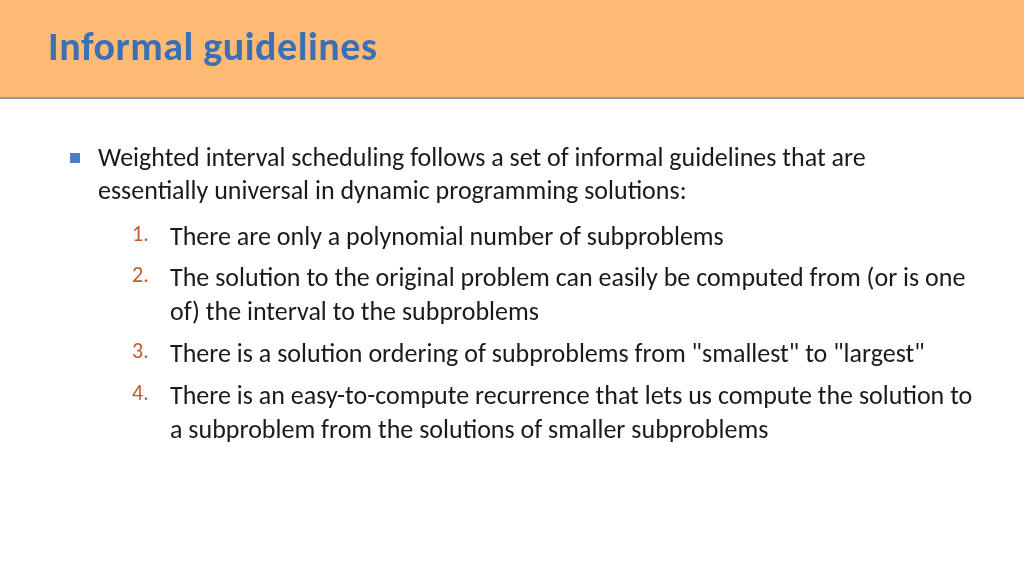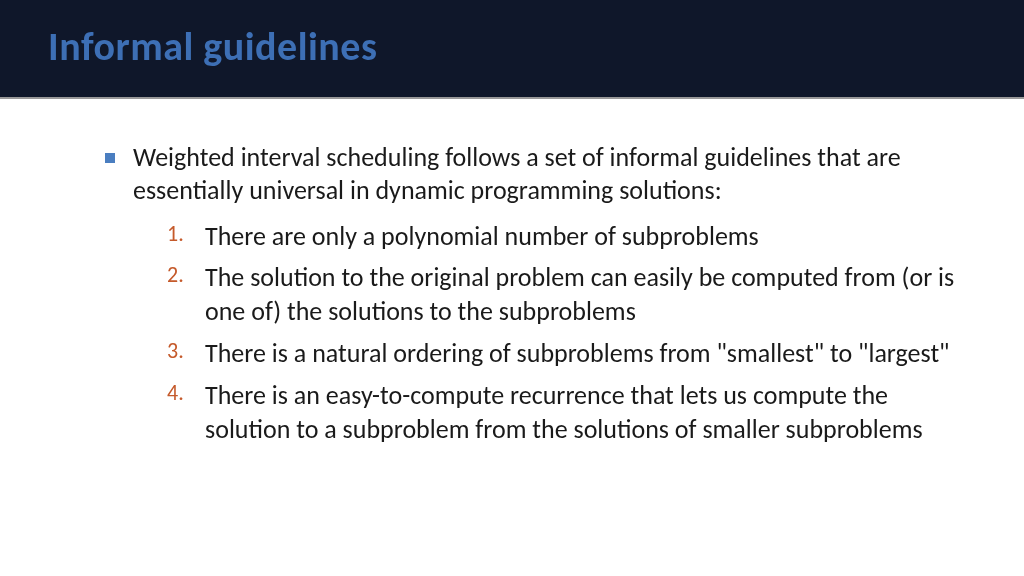--- a/index.html
+++ b/index.html
@@ -8,33 +8,32 @@
       box-sizing: border-box;
     }
     body {
       width: 1024px;
       height: 576px;
       font-family: Calibri, 'Segoe UI', Arial, sans-serif;
       background: #ffffff;
       overflow: hidden;
     }
     .title-bar {
-      background: #0f172a;
+      background: #fdba74;
       padding: 22px 0 26px 48px;
       border-bottom: 2px solid #999999;
     }
     .title-text {
       color: #3d6fb5;
       font-size: 40px;
       font-weight: bold;
       letter-spacing: 0.5px;
     }
     .content {
       padding: 42px 50px 0 70px;
-      margin-left: 35px;
     }
     .bullet-item {
       display: flex;
       align-items: flex-start;
       margin-bottom: 12px;
     }
     .bullet-marker {
       width: 10px;
       height: 10px;
       background: #4a7ec0;
@@ -83,24 +82,24 @@
     <div class="bullet-text">Weighted interval scheduling follows a set of informal guidelines that are essentially universal in dynamic programming solutions:</div>
   </div>
 
   <div class="numbered-list">
     <div class="numbered-item">
       <div class="number-marker">1.</div>
       <div class="numbered-text">There are only a polynomial number of subproblems</div>
     </div>
     <div class="numbered-item">
       <div class="number-marker">2.</div>
-      <div class="numbered-text">The solution to the original problem can easily be computed from (or is one of) the solutions to the subproblems</div>
+      <div class="numbered-text">The solution to the original problem can easily be computed from (or is one of) the interval to the subproblems</div>
     </div>
     <div class="numbered-item">
       <div class="number-marker">3.</div>
-      <div class="numbered-text">There is a natural ordering of subproblems from "smallest" to "largest"</div>
+      <div class="numbered-text">There is a solution ordering of subproblems from "smallest" to "largest"</div>
     </div>
     <div class="numbered-item">
       <div class="number-marker">4.</div>
       <div class="numbered-text">There is an easy-to-compute recurrence that lets us compute the solution to a subproblem from the solutions of smaller subproblems</div>
     </div>
   </div>
 </div>
 
 </body></html>

